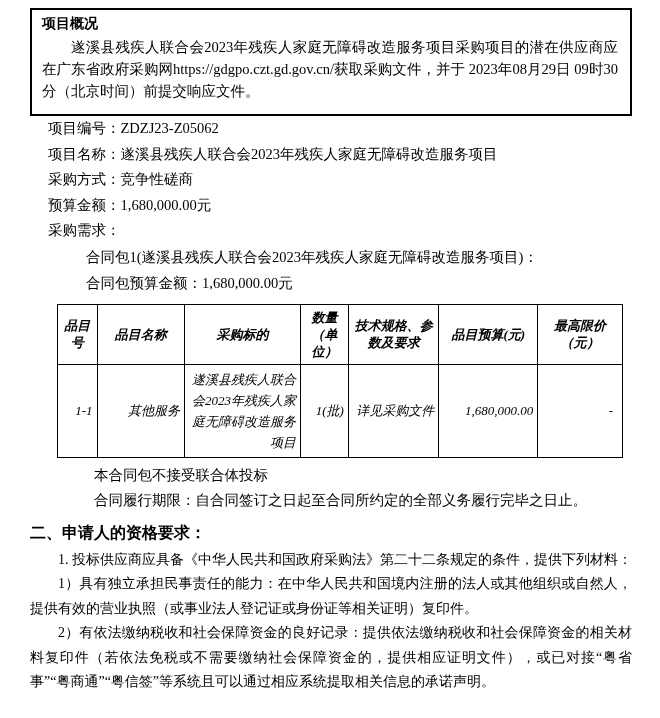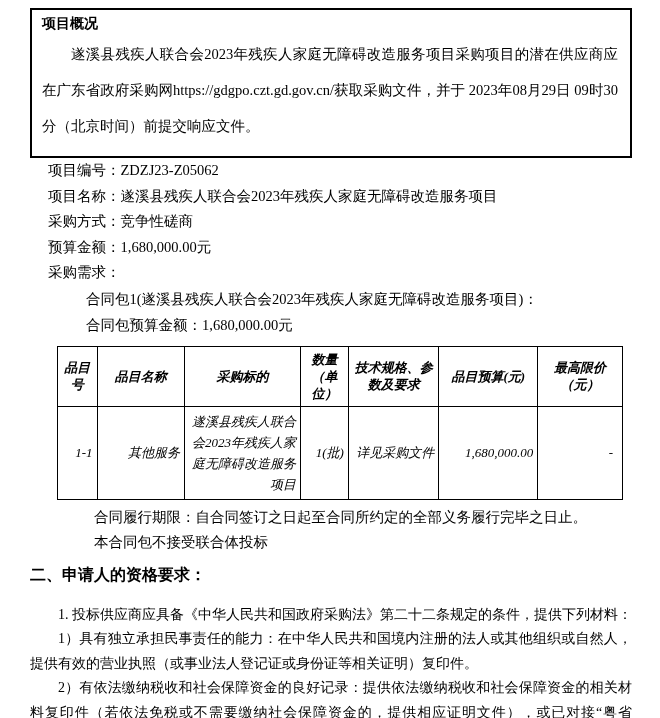--- a/index.html
+++ b/index.html
@@ -25,32 +25,32 @@
   }
   .box-title {
     font-weight: bold;
     font-size: 14px;
     line-height: 20px;
     margin: 2px 0 2px 0;
   }
   .box-para {
     margin: 0;
     font-size: 14.5px;
-    line-height: 36px;
+    line-height: 22px;
     text-indent: 2em;
     text-align: justify;
   }
   
   .sec-heading {
     font-size: 16px;
     font-weight: bold;
     line-height: 21px;
     margin: 10px 0 6px 0;
   }
-  .sec-heading.second { margin-top: 9px; margin-bottom: 18px; }
+  .sec-heading.second { margin-top: 9px; margin-bottom: 5px; }
   
   .fields { margin-left: 18px; }
   .field-line {
     font-size: 14.5px;
     line-height: 25.5px;
     white-space: nowrap;
   }
   
   .package-block { margin-left: 56px; }
   .pkg-line {
@@ -174,22 +174,22 @@
 项目</td>
         <td>1(批)</td>
         <td>详见采购文件</td>
         <td>1,680,000.00</td>
         <td class="cell-dash">-</td>
       </tr>
     </tbody>
   </table>
 
   <div class="notes">
+    <div class="note-line">本合同包不接受联合体投标</div>
     <div class="note-line">合同履行期限：自合同签订之日起至合同所约定的全部义务履行完毕之日止。</div>
-    <div class="note-line">本合同包不接受联合体投标</div>
   </div>
 
   <div class="sec-heading second">二、申请人的资格要求：</div>
 
   <p class="qual-para">1. 投标供应商应具备《中华人民共和国政府采购法》第二十二条规定的条件，提供下列材料：</p>
   <p class="qual-para">1）具有独立承担民事责任的能力：在中华人民共和国境内注册的法人或其他组织或自然人，提供有效的营业执照（或事业法人登记证或身份证等相关证明）复印件。</p>
   <p class="qual-para">2）有依法缴纳税收和社会保障资金的良好记录：提供依法缴纳税收和社会保障资金的相关材料复印件（若依法免税或不需要缴纳社会保障资金的，提供相应证明文件），或已对接“粤省事”“粤商通”“粤信签”等系统且可以通过相应系统提取相关信息的承诺声明。</p>
 
 </div>
 

